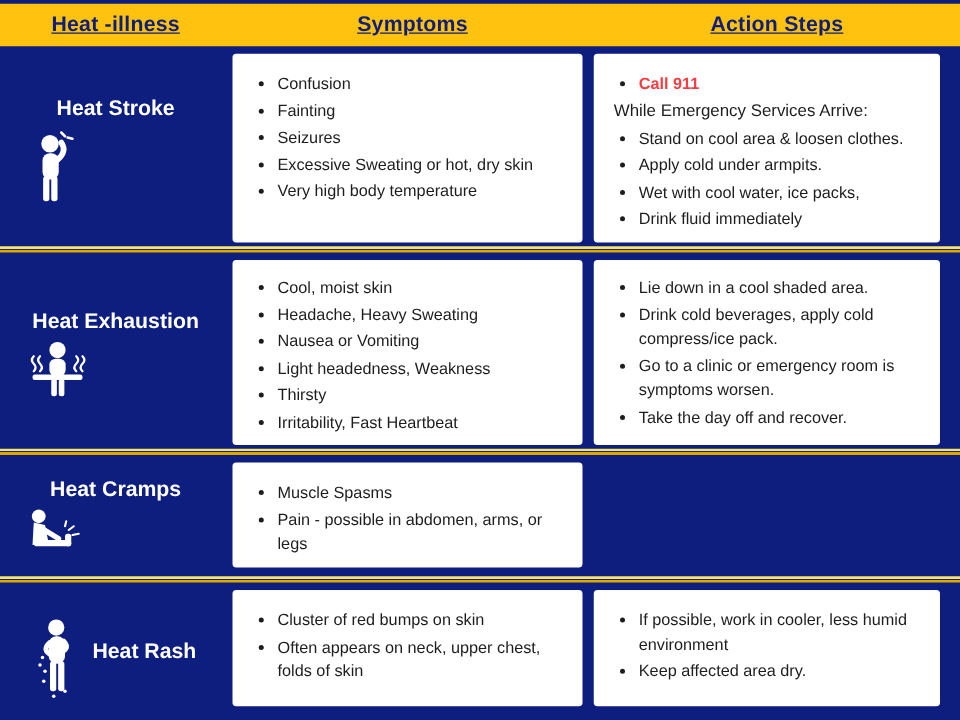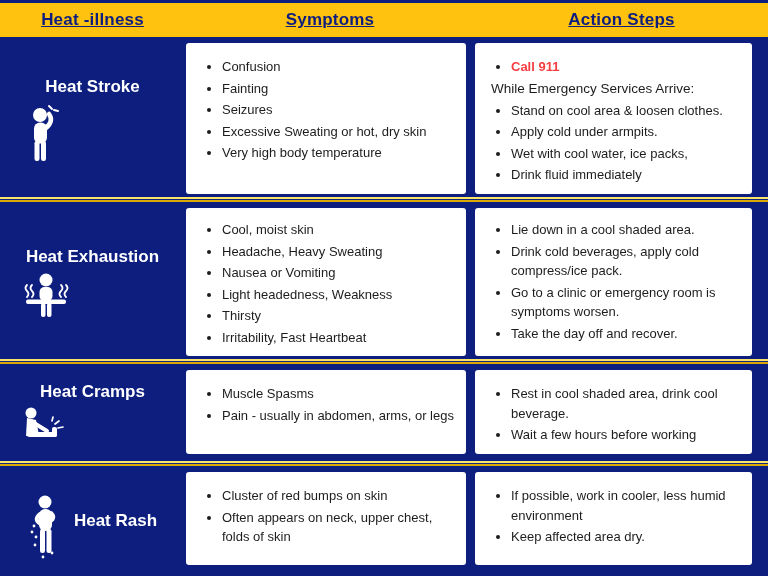--- a/index.html
+++ b/index.html
@@ -172,27 +172,21 @@
             <path d="M33 19 l4 -3"></path>
             <path d="M36 23 l5 -1"></path>
             <path d="M30 16 l1 -4"></path>
           </g>
         </svg>
       </span>
     </div>
     <div class="card symptoms">
       <ul>
         <li>Muscle Spasms</li>
-        <li>Pain - usually in abdomen, arms, or legs</li>
-      </ul>
-    </div>
-    <div class="card actions">
-      <ul>
-        <li>Rest in cool shaded area, drink cool beverage.</li>
-        <li>Wait a few hours before working</li>
+        <li>Pain - possible in abdomen, arms, or legs</li>
       </ul>
     </div>
   </div>
 
   <div class="divider"></div>
 
   <div class="grid-row row-4">
     <div class="label-cell">
       <span class="icon-wrap">
         <svg width="34" height="72" viewBox="0 0 34 72">

